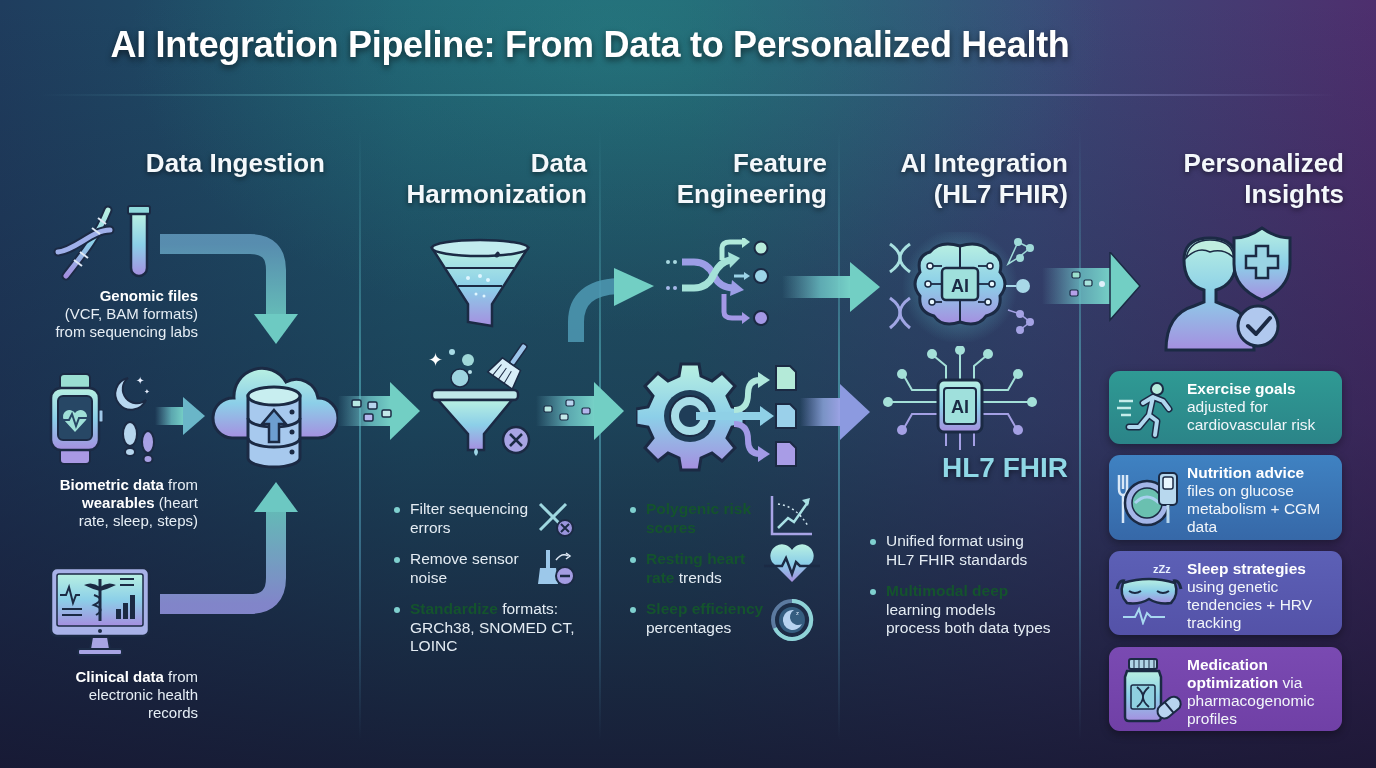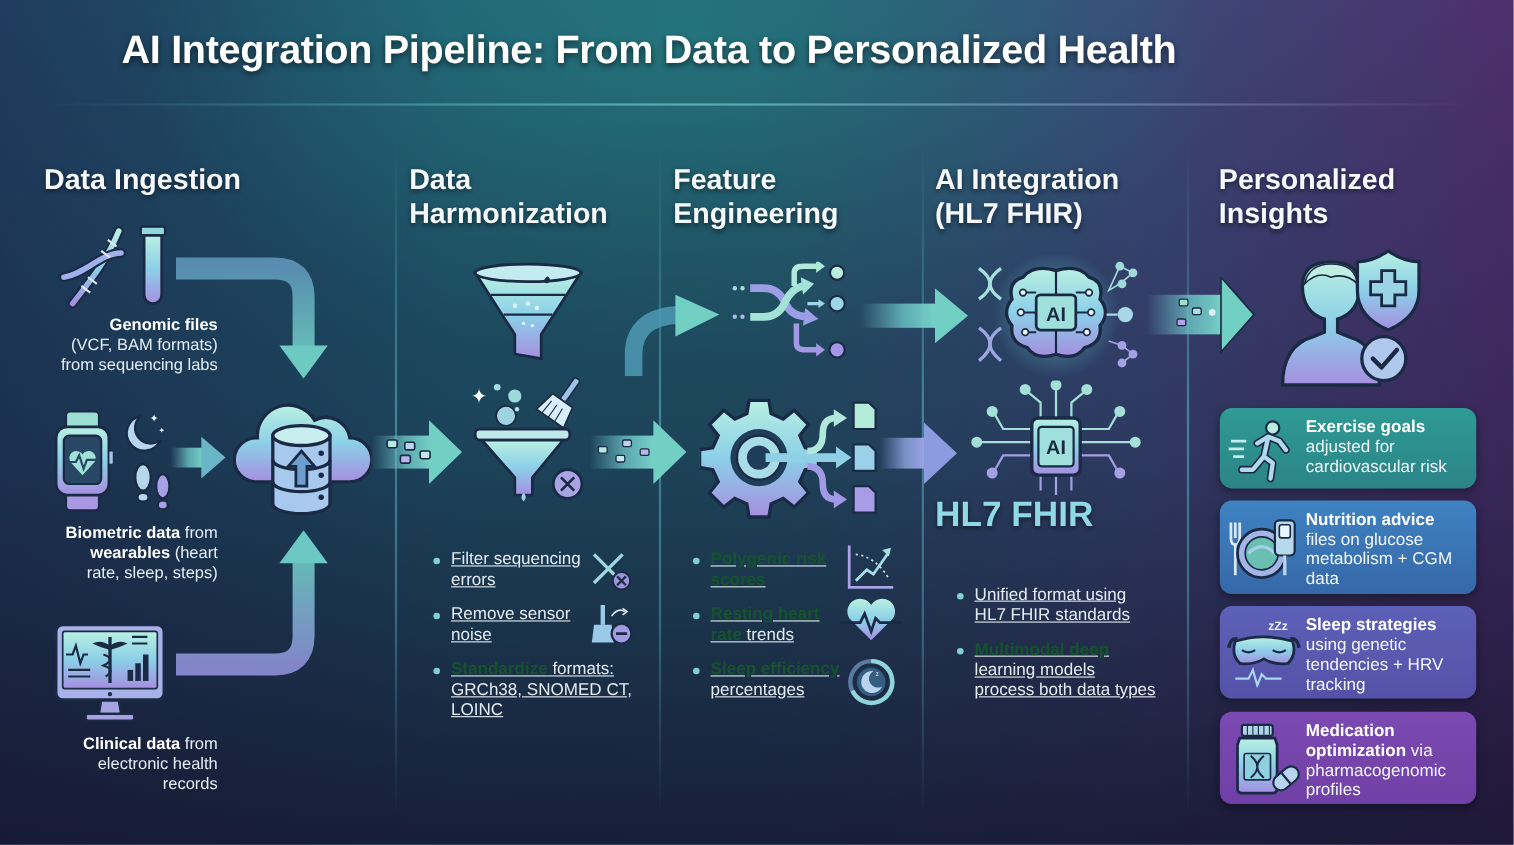--- a/index.html
+++ b/index.html
@@ -25,32 +25,32 @@
   }
   .title-rule {
     position: absolute; left: 40px; top: 94px; width: 1296px; height: 2px;
     background: linear-gradient(90deg, rgba(120,200,220,0) 0%, rgba(120,210,220,0.65) 45%, rgba(160,160,220,0.45) 80%, rgba(160,120,200,0) 100%);
   }
   .divider {
     position: absolute; top: 130px; width: 2px; height: 610px;
     background: linear-gradient(180deg, rgba(90,180,200,0) 0%, rgba(90,190,200,0.55) 40%, rgba(90,170,200,0.45) 70%, rgba(90,150,200,0) 100%);
   }
   .col-title {
-    position: absolute; text-align: left; font-size: 26px; font-weight: bold;
+    position: absolute; text-align: right; font-size: 26px; font-weight: bold;
     color: #f4f8fb; line-height: 31px;
     text-shadow: 0 2px 5px rgba(0,0,0,0.5);
   }
   .caption {
     position: absolute; text-align: right; font-size: 15px; line-height: 18px; color: #e6eef5;
   }
   .caption b { color: #ffffff; }
   .bullets { position: absolute; list-style: none; }
   .bullets li {
     position: relative; font-size: 15.5px; line-height: 18.5px; color: #e4ecf3;
-    padding-left: 18px; margin-bottom: 13px; text-decoration: underline;
+    padding-left: 18px; margin-bottom: 13px;
   }
   .bullets li::before {
     content: ""; position: absolute; left: 2px; top: 7px; width: 6px; height: 6px;
     border-radius: 50%; background: #7fd0cf;
   }
   .bullets li b { color: #14532d; }
   .bullet-icon { position: absolute; }
   .svg-abs { position: absolute; }
   .card {
     position: absolute; left: 1109px; width: 233px; border-radius: 11px;
@@ -436,21 +436,21 @@
       <circle cx="150" cy="56" r="5"></circle>
     </g>
   <g fill="#a4a0e4">
       <circle cx="20" cy="84" r="5"></circle>
       <circle cx="136" cy="84" r="5"></circle>
     </g>
   <rect x="56" y="34" width="44" height="52" rx="6" fill="url(#gIcon)" stroke="#1b2a44" stroke-width="3"></rect>
   <rect x="62" y="42" width="32" height="36" rx="3" fill="#9fe0dc" stroke="#1b2a44" stroke-width="2"></rect>
   <text x="78" y="67" text-anchor="middle" font-family="Liberation Sans, sans-serif" font-size="18" font-weight="bold" fill="#1b2a44">AI</text>
 </svg>
-<div class="col-title" style="left:850px; top:452px; width:218px; font-size:32px; color:#8fd8e6;">HL7 FHIR</div>
+<div class="col-title" style="left:850px; top:452px; width:218px; font-size:28px; color:#8fd8e6;">HL7 FHIR</div>
 
 <svg class="svg-abs" style="left:1042px; top:252px" width="100" height="70" viewBox="0 0 100 70">
   <rect x="0" y="16" width="72" height="36" fill="url(#gArrowH)"></rect>
   <path d="M68 0 L98 34 L68 68 Z" fill="#72cfc4" stroke="#1b2a44" stroke-width="1.5"></path>
   <rect x="30" y="20" width="8" height="6" rx="1.5" fill="#9ce0cc" stroke="#1b2a44" stroke-width="1.2"></rect>
   <rect x="42" y="28" width="8" height="6" rx="1.5" fill="#a8e4dc" stroke="#1b2a44" stroke-width="1.2"></rect>
   <rect x="28" y="38" width="8" height="6" rx="1.5" fill="#b4a0e8" stroke="#1b2a44" stroke-width="1.2"></rect>
   <circle cx="60" cy="32" r="3" fill="#dfeffa"></circle>
 </svg>
 

